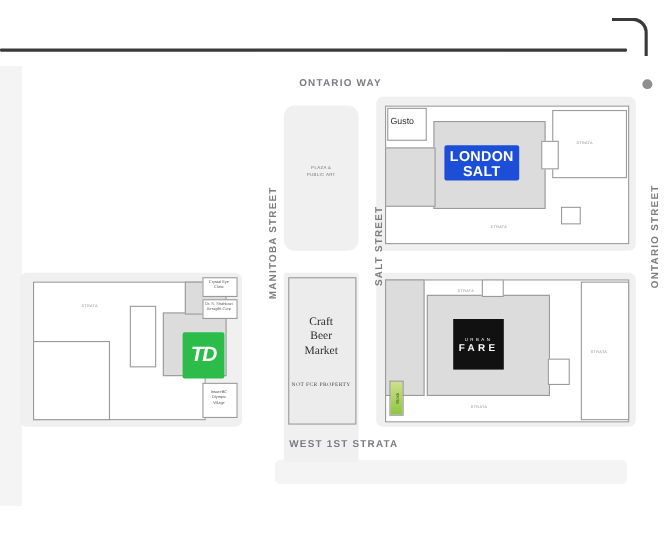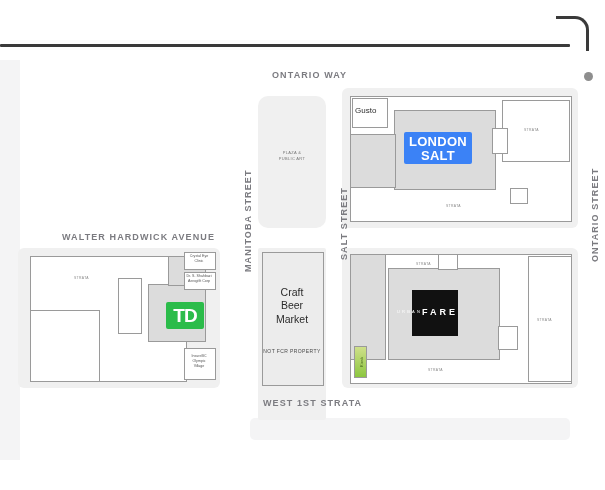--- a/index.html
+++ b/index.html
@@ -36,32 +36,32 @@
              text-align:center;letter-spacing:.3px;white-space:pre-line;}
 
   
   .gusto{position:absolute;color:#2e2e2e;font-size:8px;}
   .cbm{position:absolute;text-align:center;color:#2b2b2b;font-size:10.5px;
        line-height:1.28;white-space:pre-line;}
   .notfcr{position:absolute;text-align:center;color:#4a4a4a;font-size:5px;
           letter-spacing:.4px;white-space:nowrap;}
 
   
-  .ld-logo{position:absolute;background:#3b82f6;border-radius:2px;
+  .ld-logo{position:absolute;background:#1d4ed8;border-radius:2px;
            display:flex;flex-direction:column;align-items:center;justify-content:center;
            color:#fff;font-weight:bold;line-height:1;}
   .ld-logo .l1{font-size:13px;letter-spacing:.3px;}
   .ld-logo .l2{font-size:13px;letter-spacing:.3px;margin-top:1px;}
 
   .td-logo{position:absolute;background:#2bbc4a;border-radius:2px;
            display:flex;align-items:center;justify-content:center;
            color:#fff;font-weight:bold;font-size:19px;letter-spacing:-1px;}
 
-  .uf-logo{position:absolute;background:#111;display:flex;
-           align-items:center;justify-content:flex-end;padding-bottom:3px;
+  .uf-logo{position:absolute;background:#111;display:flex;flex-direction:column;
+           align-items:center;justify-content:flex-end;padding-bottom:15px;
            box-sizing:border-box;}
   .uf-logo .uf1{color:#fff;font-size:4px;letter-spacing:2.2px;}
   .uf-logo .uf2{color:#fff;font-size:9px;font-weight:bold;letter-spacing:3px;}
 
   .legacy{position:absolute;display:flex;align-items:center;}
   .legacy .shield{width:22px;height:26px;background:#8e2430;
                   border-radius:2px 2px 11px 11px;position:relative;flex:none;}
   .legacy .shield:after{content:"";position:absolute;left:7px;top:7px;width:8px;height:11px;
                         background:#e8d9b0;transform:skewX(-12deg);border-radius:1px;}
   .legacy .ltxt{margin-left:4px;}
@@ -107,29 +107,29 @@
     <div class="strata" style="left:56px;top:28px;">STRATA</div>
 
     <div class="tenant" style="left:166px;top:6px;width:30px;">Crystal Eye
 Clinic</div>
     <div class="tenant" style="left:166px;top:26px;width:30px;">Dr. S. Shahbazi
 Aerogifit Corp</div>
     <div class="tenant" style="left:166px;top:106px;width:30px;">InsureBC
 Olympic
 Village</div>
 
-    <div class="td-logo" style="left:148px;top:54px;width:38px;height:27px;">TD</div>
+    <div class="td-logo" style="left:148px;top:54px;width:38px;height:42px;font-style:italic;">TD</div>
   </div>
 
   <div class="block" style="left:258px;top:96px;width:68px;height:132px;border-radius:10px;">
     <div class="plaza-lbl" style="left:0;top:54px;width:68px;">PLAZA &amp;
 PUBLIC ART</div>
   </div>
 
-  <div class="block" style="left:258px;top:248px;width:68px;height:172px;border-radius:2px;">
+  <div class="block" style="left:258px;top:248px;width:68px;height:172px;border-radius:2px;font-family:Liberation Serif, serif;">
     <div class="bldg" style="left:4px;top:4px;width:60px;height:132px;background:#ececec;"></div>
     <div class="cbm" style="left:4px;top:38px;width:60px;">Craft
 Beer
 Market</div>
     <div class="notfcr" style="left:0;top:100px;width:68px;">NOT FCR PROPERTY</div>
   </div>
 
   <div class="block" style="left:342px;top:88px;width:236px;height:140px;">
 
     <div class="bldg" style="left:8px;top:8px;width:220px;height:124px;"></div>
@@ -169,21 +169,20 @@
     </div>
 
     <div class="uf-logo" style="left:70px;top:42px;width:46px;height:46px;">
       <div class="uf1">URBAN</div>
       <div class="uf2">FARE</div>
     </div>
   </div>
 
   <div class="street" style="left:272px;top:70px;">ONTARIO WAY</div>
 
-  <div class="street" style="left:62px;top:232px;">WALTER HARDWICK AVENUE</div>
 
   <div class="street" style="left:263px;top:398px;">WEST 1ST STRATA</div>
 
   <div class="street vert" style="left:243px;top:272px;">MANITOBA STREET</div>
 
   <div class="street vert" style="left:339px;top:260px;">SALT STREET</div>
 
   <div class="street vert" style="left:590px;top:262px;">ONTARIO STREET</div>
 
 </div>

